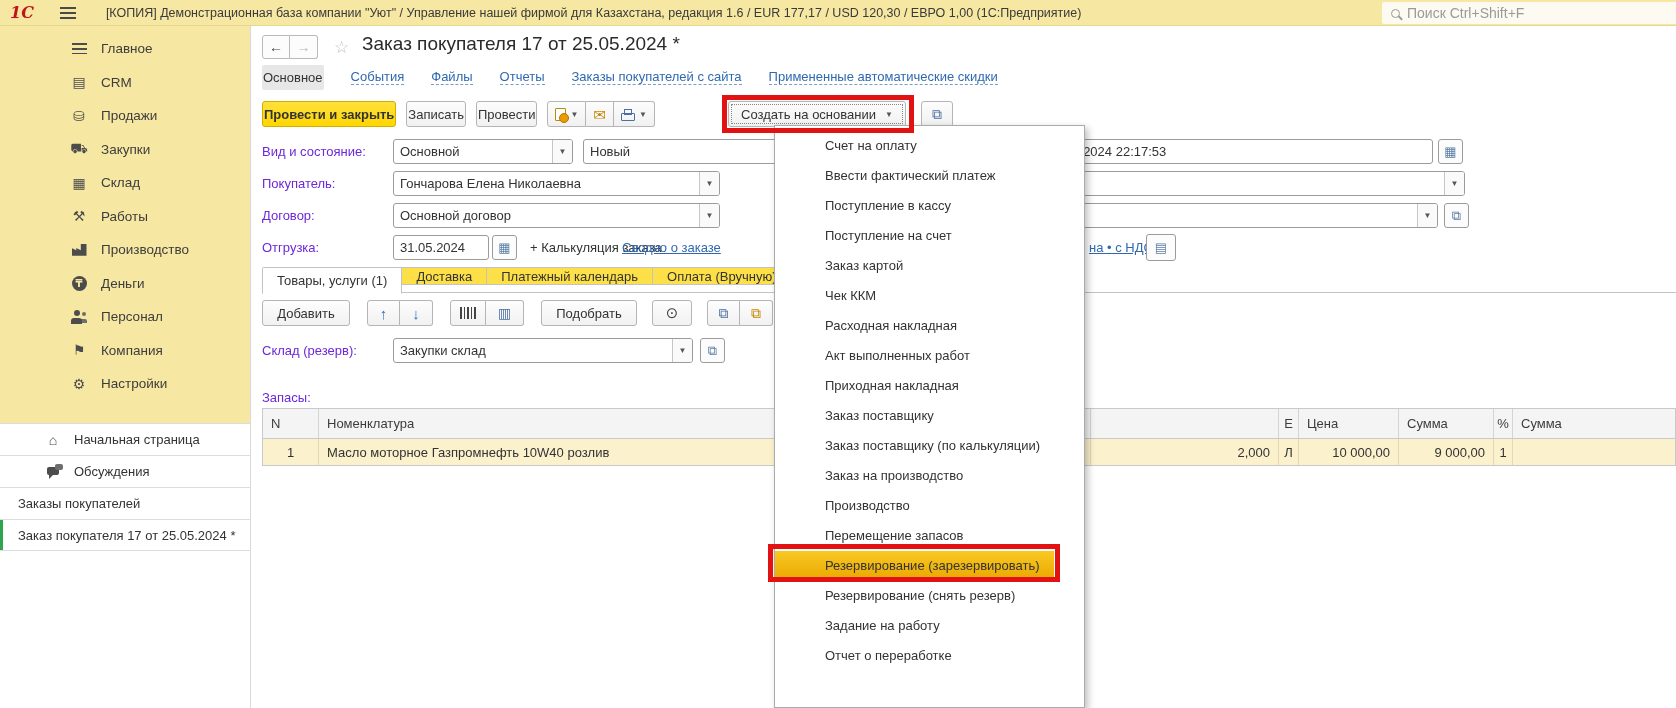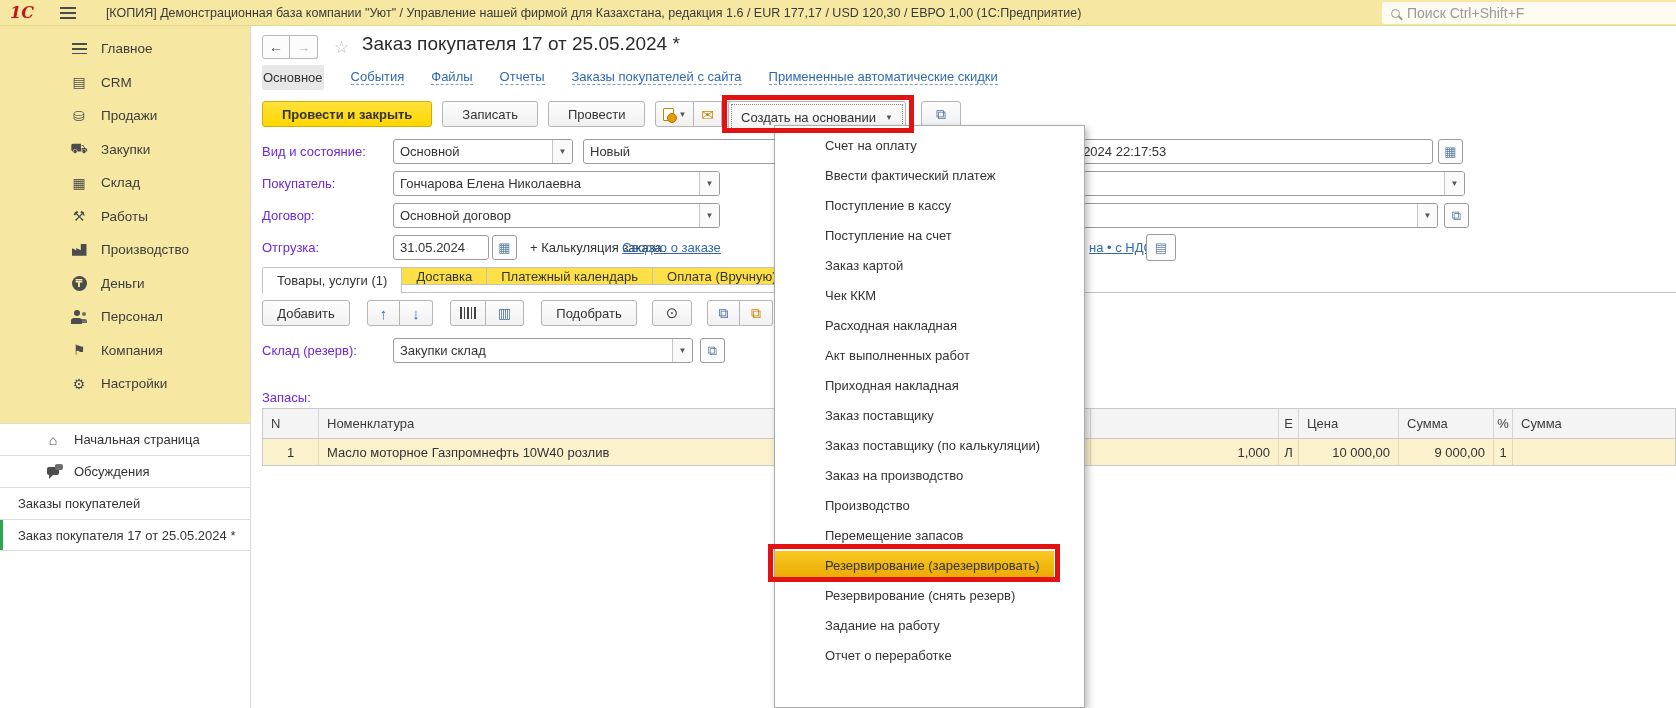--- a/index.html
+++ b/index.html
@@ -44,34 +44,34 @@
   .navbtn{width:28px;height:24px;border:1px solid #b9b9b9;background:#fcfcfc;display:flex;align-items:center;justify-content:center;font-size:14px;color:#444;cursor:pointer}
   .navbtn:first-child{border-radius:3px 0 0 3px}
   .navbtn+.navbtn{border-left:none;color:#b5b5b5;border-radius:0 3px 3px 0}
   .star{position:absolute;left:334px;top:37px;font-size:17px;color:#c2c2c2;cursor:pointer}
   .pagetitle{position:absolute;left:362px;top:33px;font-size:19px;color:#2b2b2b;white-space:nowrap}
   .navlinks{position:absolute;left:262px;top:64px;height:26px;display:flex;align-items:center;gap:27px;font-size:13px}
   .chip{background:#e7e7e7;border-radius:2px;padding:5px 1px;color:#333;cursor:pointer}
   .lnk{color:#3069b0;border-bottom:1px dashed rgba(48,105,176,.65);cursor:pointer;white-space:nowrap}
   
   .btn{height:26px;border:1px solid #b5b5b5;border-radius:3px;background:linear-gradient(#fdfdfd,#f1f1f1);
-    padding:0 19px;font-size:13px;display:flex;align-items:center;color:#333;cursor:pointer;white-space:nowrap}
+    padding:0 1px;font-size:13px;display:flex;align-items:center;color:#333;cursor:pointer;white-space:nowrap}
   .btn-y{background:linear-gradient(#ffe13d,#ffd600);border-color:#cfae00;font-weight:bold}
   .toolbar{position:absolute;left:262px;top:101px;display:flex;gap:10px}
   .igrp{display:flex}
   .igrp .btn{padding:0 7px;border-radius:0;border-left:none;gap:4px}
   .igrp .btn:first-child{border-radius:3px 0 0 3px;border-left:1px solid #b5b5b5}
   .igrp .btn:last-child{border-radius:0 3px 3px 0}
   .caret{font-size:8px;color:#555}
   .docclock{position:relative;width:11px;height:13px;border:1px solid #b08f00;background:#fff;border-radius:1px}
   .docclock::after{content:"";position:absolute;right:-4px;bottom:-3px;width:8px;height:8px;border-radius:50%;background:#e89c00;border:1px solid #b07400}
   .env{color:#c78500;font-size:15px;line-height:15px}
   .printer{width:14px;height:8px;border:1.5px solid #4a6fa5;border-radius:1px;position:relative;margin-top:5px}
   .printer::before{content:"";position:absolute;left:2.5px;top:-5px;width:6px;height:4px;border:1.5px solid #4a6fa5}
-  .btn-create{position:absolute;left:728px;top:101px;width:178px;height:32px;justify-content:center;gap:9px;
+  .btn-create{position:absolute;left:728px;top:101px;width:178px;height:26px;justify-content:center;gap:9px;
     outline:1px dotted #858585;outline-offset:-4px}
   .structbtn{position:absolute;left:921px;top:101px;width:32px;height:26px;justify-content:center;color:#4a6fa5;font-size:14px}
   .redbox{position:absolute;border:5px solid #e31212;z-index:70;pointer-events:none}
   .redbox1{left:722px;top:95px;width:192px;height:38px}
   .redbox2{left:768px;top:544px;width:292px;height:38px}
   
   .flabel{position:absolute;left:262px;line-height:25px;color:#6d28d9;white-space:nowrap}
   .inp{position:absolute;height:25px;border:1px solid #9b9b9b;border-radius:3px;background:#fff;display:flex;align-items:center;overflow:hidden}
   .inp .val{padding-left:6px;white-space:nowrap}
   .inp .dd{margin-left:auto;width:20px;align-self:stretch;display:flex;align-items:center;justify-content:center;
@@ -361,21 +361,21 @@
     <div class="thc c2 num"></div>
     <div class="thc c3 ctr">Е</div>
     <div class="thc c4">Цена</div>
     <div class="thc c5">Сумма</div>
     <div class="thc c6 ctr">%</div>
     <div class="thc c7">Сумма</div>
   </div>
   <div class="tdr">
     <div class="tdc c0 ctr">1</div>
     <div class="tdc c1">Масло моторное Газпромнефть 10W40 розлив</div>
-    <div class="tdc c2 num">1,000</div>
+    <div class="tdc c2 num">2,000</div>
     <div class="tdc c3 ctr">Л</div>
     <div class="tdc c4 num">10 000,00</div>
     <div class="tdc c5 num">9 000,00</div>
     <div class="tdc c6 ctr">1</div>
     <div class="tdc c7 num"></div>
   </div>
 </div>
 
 <div class="menu">
   <div class="mi">Счет на оплату</div>

